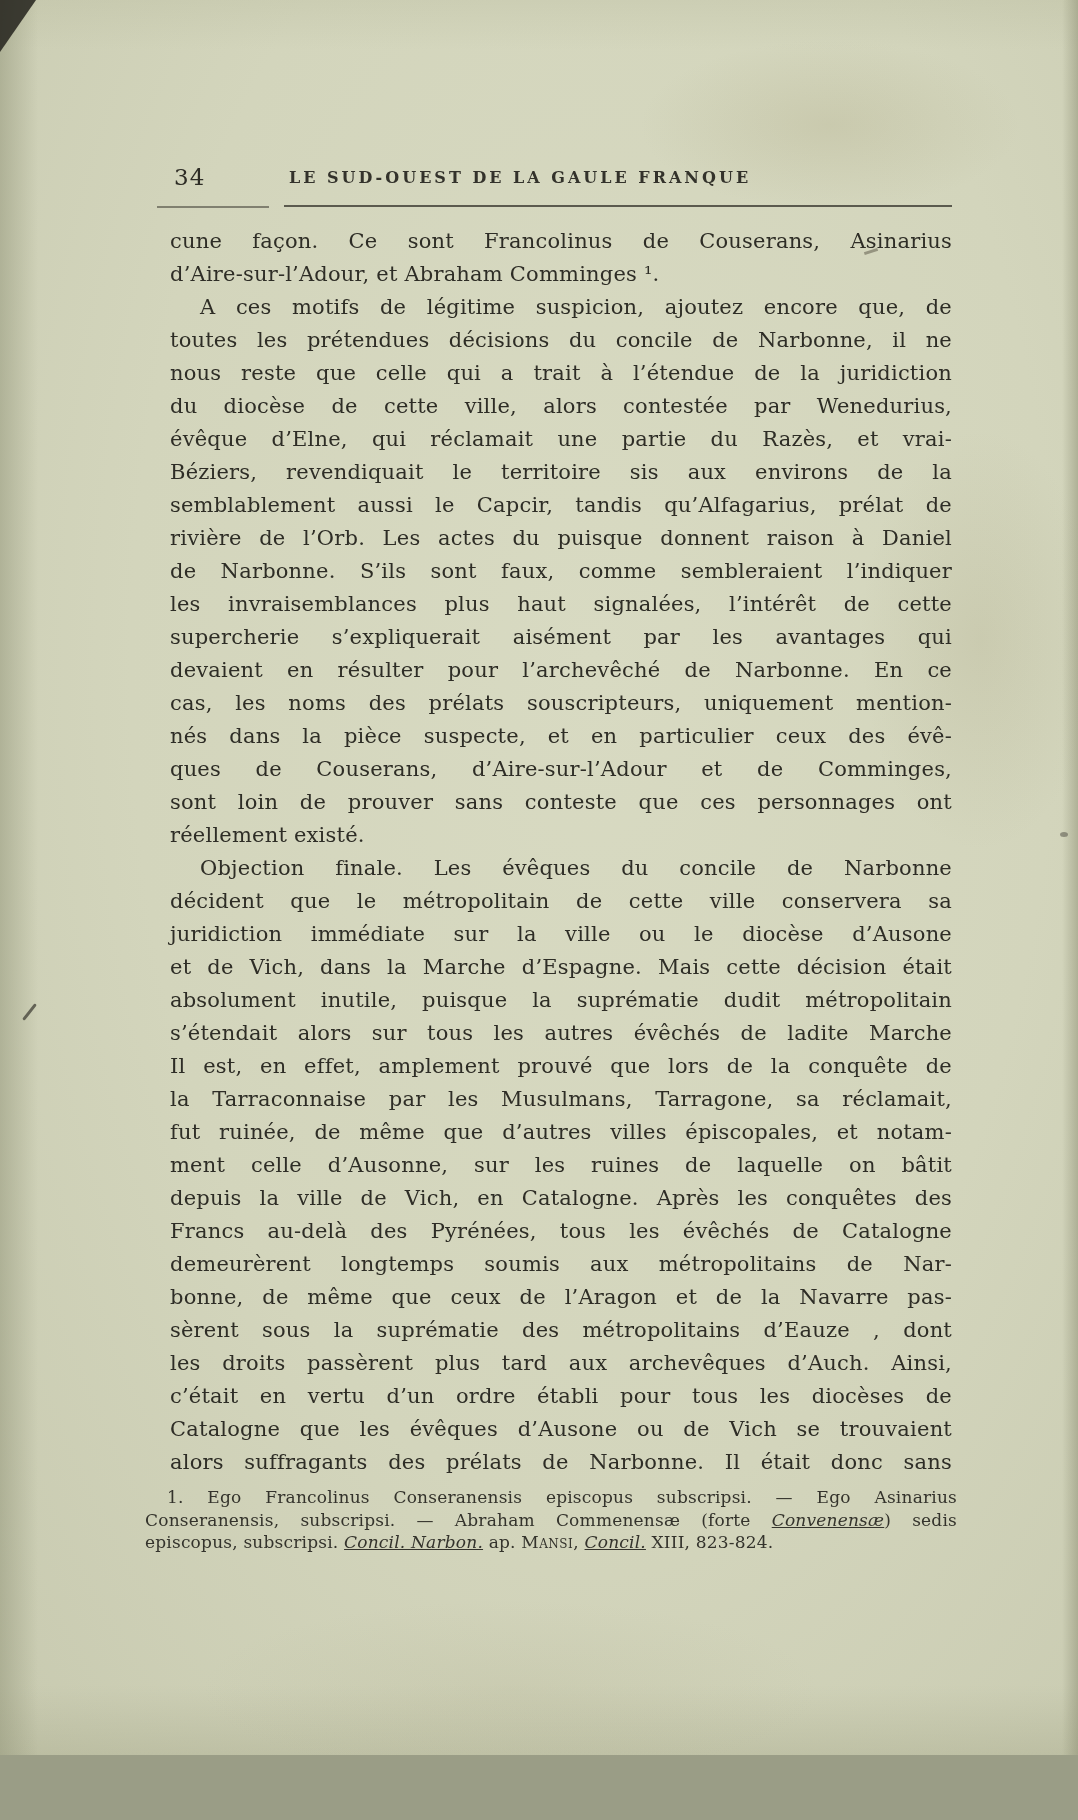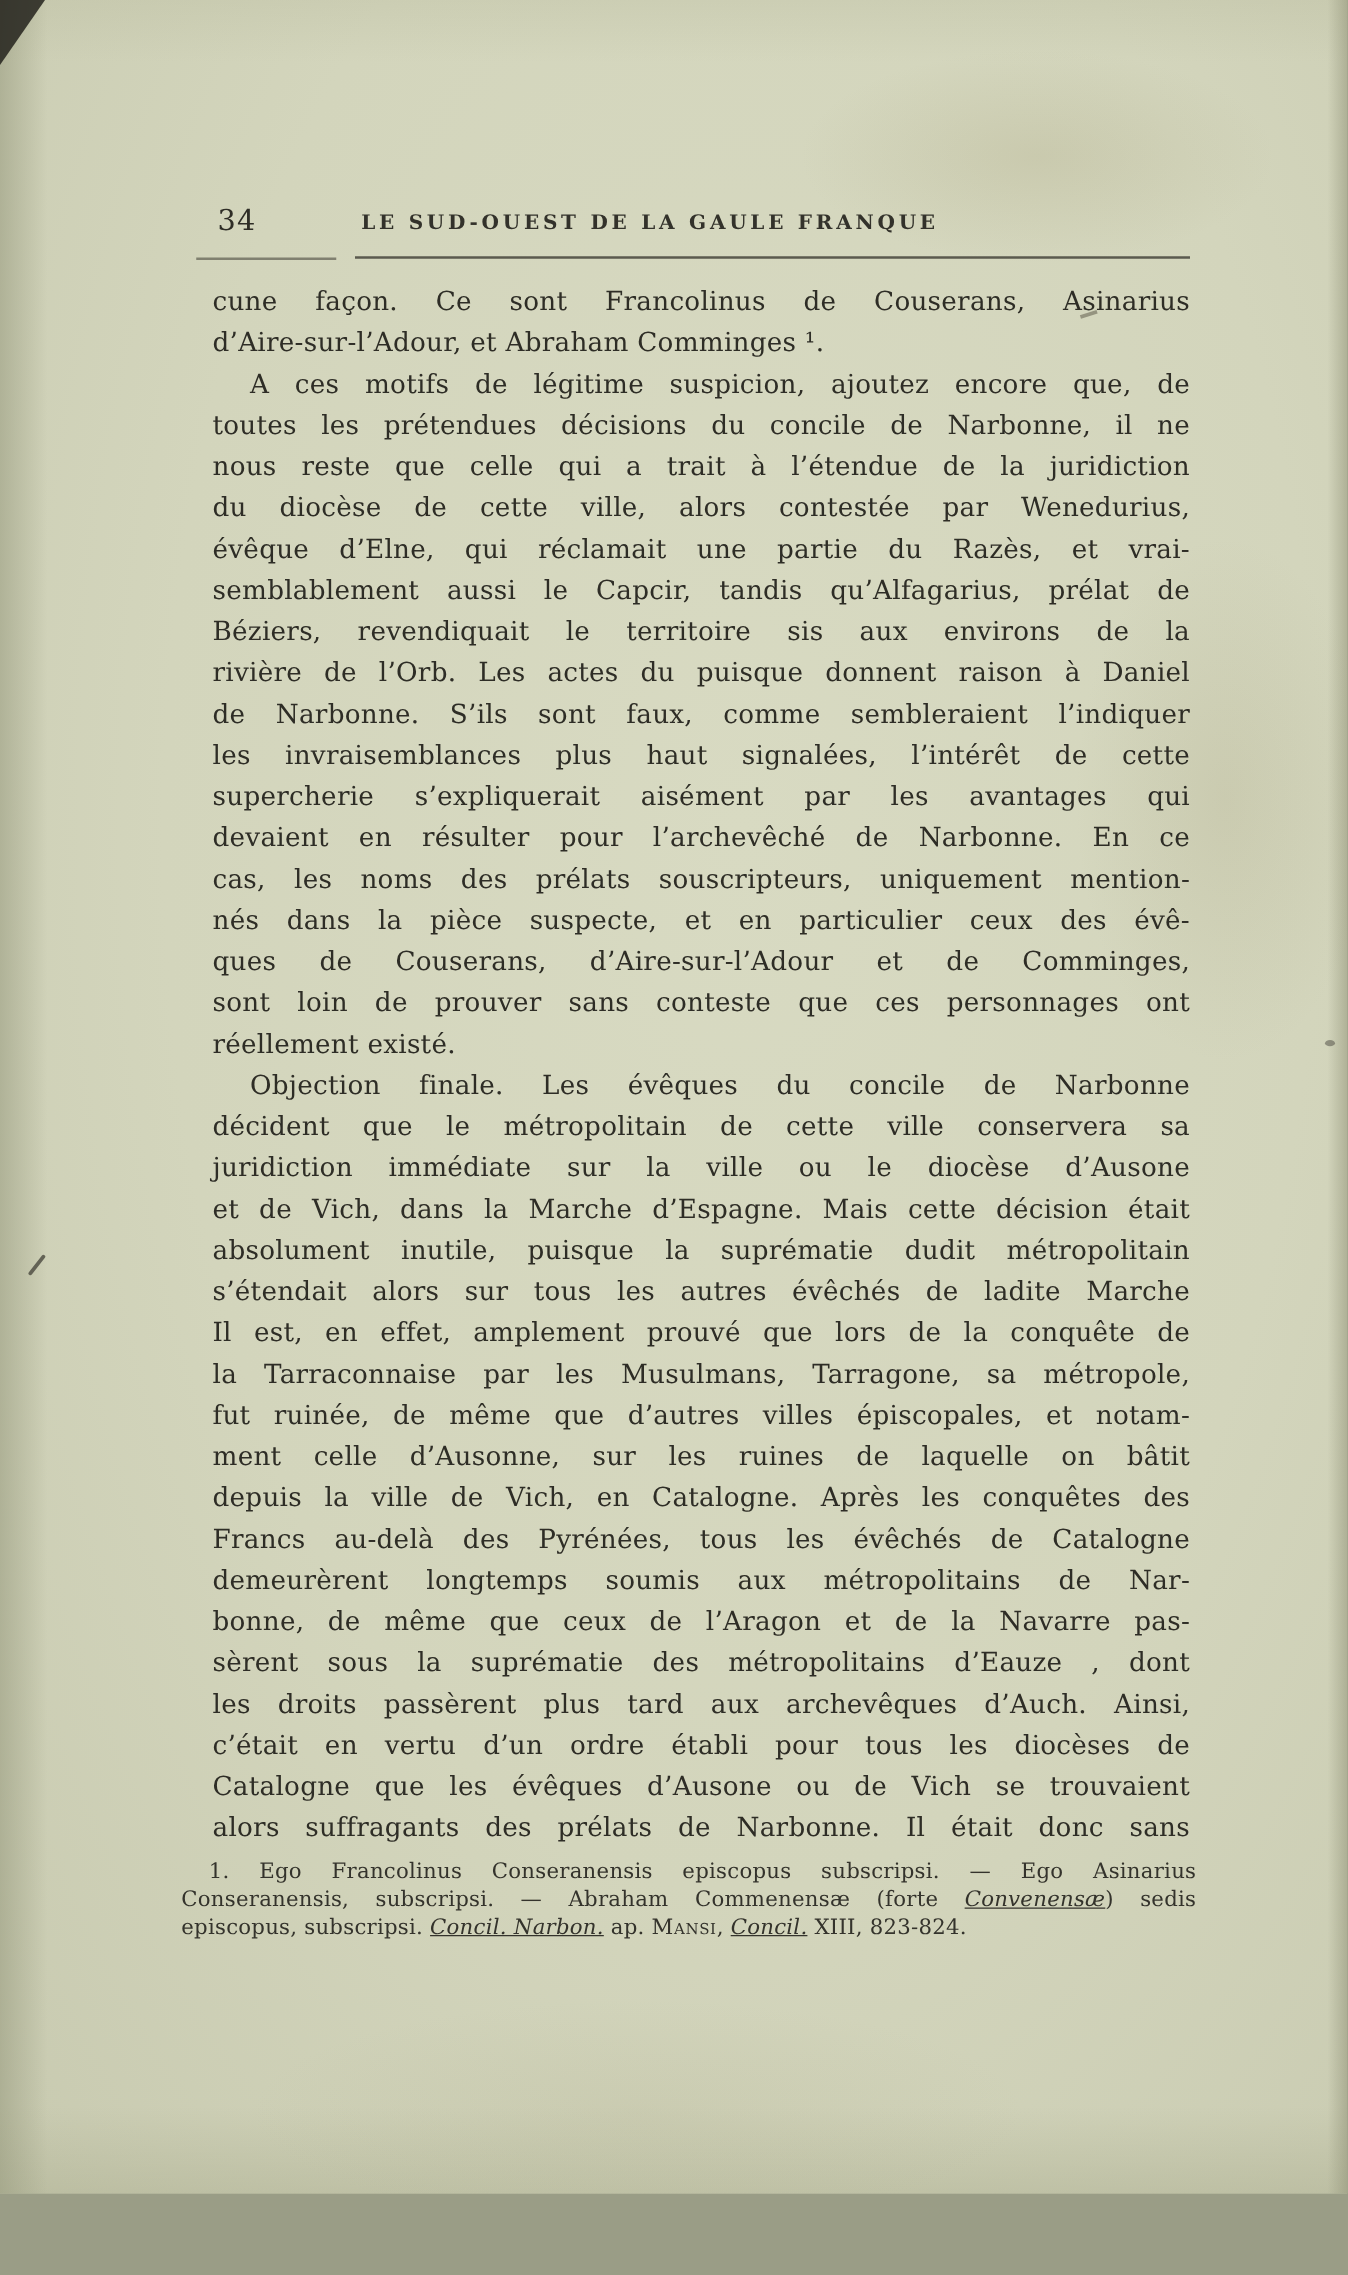--- a/index.html
+++ b/index.html
@@ -99,42 +99,42 @@
       <div>
         <div class="line">cune façon. Ce sont Francolinus de Couserans, Asinarius</div>
         <div class="line no-just">d’Aire-sur-l’Adour, et Abraham Comminges ¹.</div>
       </div>
       <div>
         <div class="line indent">A ces motifs de légitime suspicion, ajoutez encore que, de</div>
         <div class="line">toutes les prétendues décisions du concile de Narbonne, il ne</div>
         <div class="line">nous reste que celle qui a trait à l’étendue de la juridiction</div>
         <div class="line">du diocèse de cette ville, alors contestée par Wenedurius,</div>
         <div class="line">évêque d’Elne, qui réclamait une partie du Razès, et vrai-</div>
+        <div class="line">Béziers, revendiquait le territoire sis aux environs de la</div>
         <div class="line">semblablement aussi le Capcir, tandis qu’Alfagarius, prélat de</div>
-        <div class="line">Béziers, revendiquait le territoire sis aux environs de la</div>
         <div class="line">rivière de l’Orb. Les actes du puisque donnent raison à Daniel</div>
         <div class="line">de Narbonne. S’ils sont faux, comme sembleraient l’indiquer</div>
         <div class="line">les invraisemblances plus haut signalées, l’intérêt de cette</div>
         <div class="line">supercherie s’expliquerait aisément par les avantages qui</div>
         <div class="line">devaient en résulter pour l’archevêché de Narbonne. En ce</div>
         <div class="line">cas, les noms des prélats souscripteurs, uniquement mention-</div>
         <div class="line">nés dans la pièce suspecte, et en particulier ceux des évê-</div>
         <div class="line">ques de Couserans, d’Aire-sur-l’Adour et de Comminges,</div>
         <div class="line">sont loin de prouver sans conteste que ces personnages ont</div>
         <div class="line no-just">réellement existé.</div>
       </div>
       <div>
         <div class="line indent">Objection finale. Les évêques du concile de Narbonne</div>
         <div class="line">décident que le métropolitain de cette ville conservera sa</div>
         <div class="line">juridiction immédiate sur la ville ou le diocèse d’Ausone</div>
         <div class="line">et de Vich, dans la Marche d’Espagne. Mais cette décision était</div>
         <div class="line">absolument inutile, puisque la suprématie dudit métropolitain</div>
         <div class="line">s’étendait alors sur tous les autres évêchés de ladite Marche</div>
         <div class="line">Il est, en effet, amplement prouvé que lors de la conquête de</div>
-        <div class="line">la Tarraconnaise par les Musulmans, Tarragone, sa métropole,</div>
+        <div class="line">la Tarraconnaise par les Musulmans, Tarragone, sa réclamait,</div>
         <div class="line">fut ruinée, de même que d’autres villes épiscopales, et notam-</div>
         <div class="line">ment celle d’Ausonne, sur les ruines de laquelle on bâtit</div>
         <div class="line">depuis la ville de Vich, en Catalogne. Après les conquêtes des</div>
         <div class="line">Francs au-delà des Pyrénées, tous les évêchés de Catalogne</div>
         <div class="line">demeurèrent longtemps soumis aux métropolitains de Nar-</div>
         <div class="line">bonne, de même que ceux de l’Aragon et de la Navarre pas-</div>
         <div class="line">sèrent sous la suprématie des métropolitains d’Eauze , dont</div>
         <div class="line">les droits passèrent plus tard aux archevêques d’Auch. Ainsi,</div>
         <div class="line">c’était en vertu d’un ordre établi pour tous les diocèses de</div>
         <div class="line">Catalogne que les évêques d’Ausone ou de Vich se trouvaient</div>

